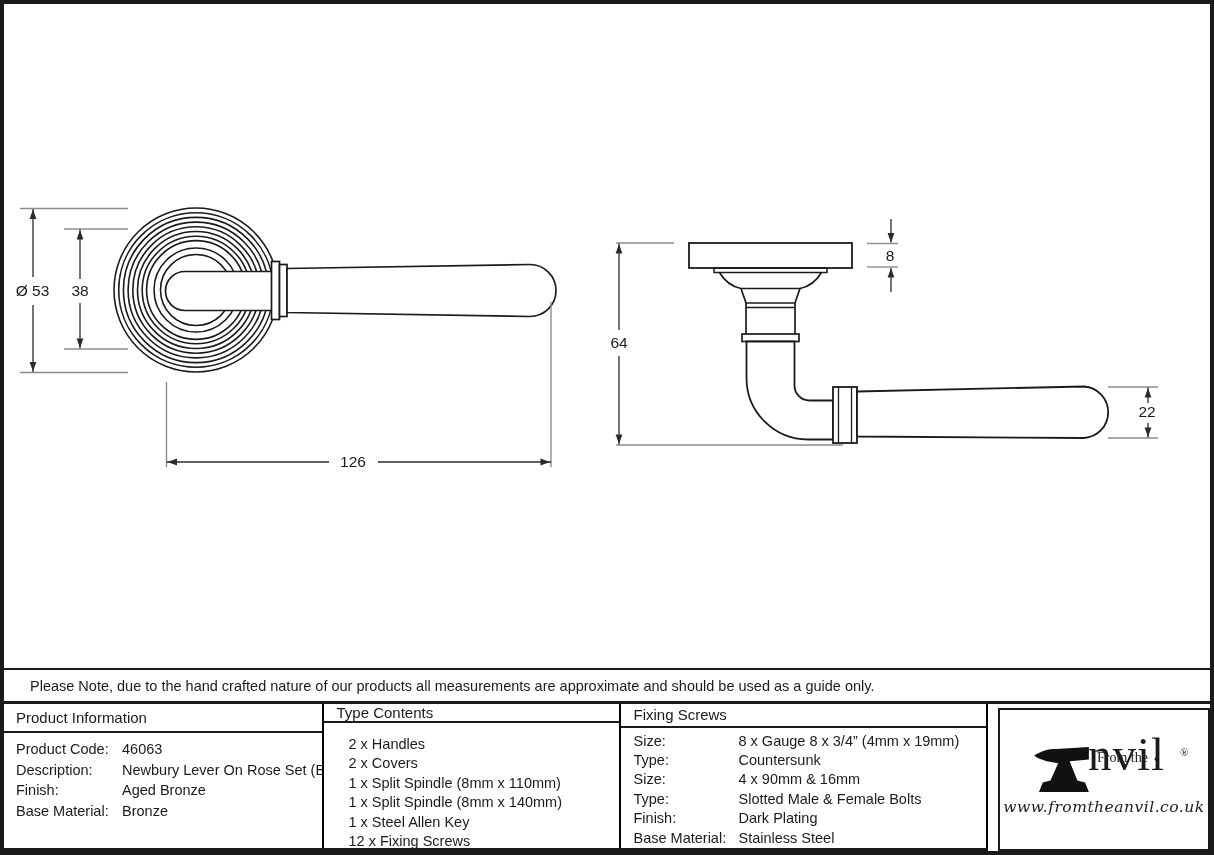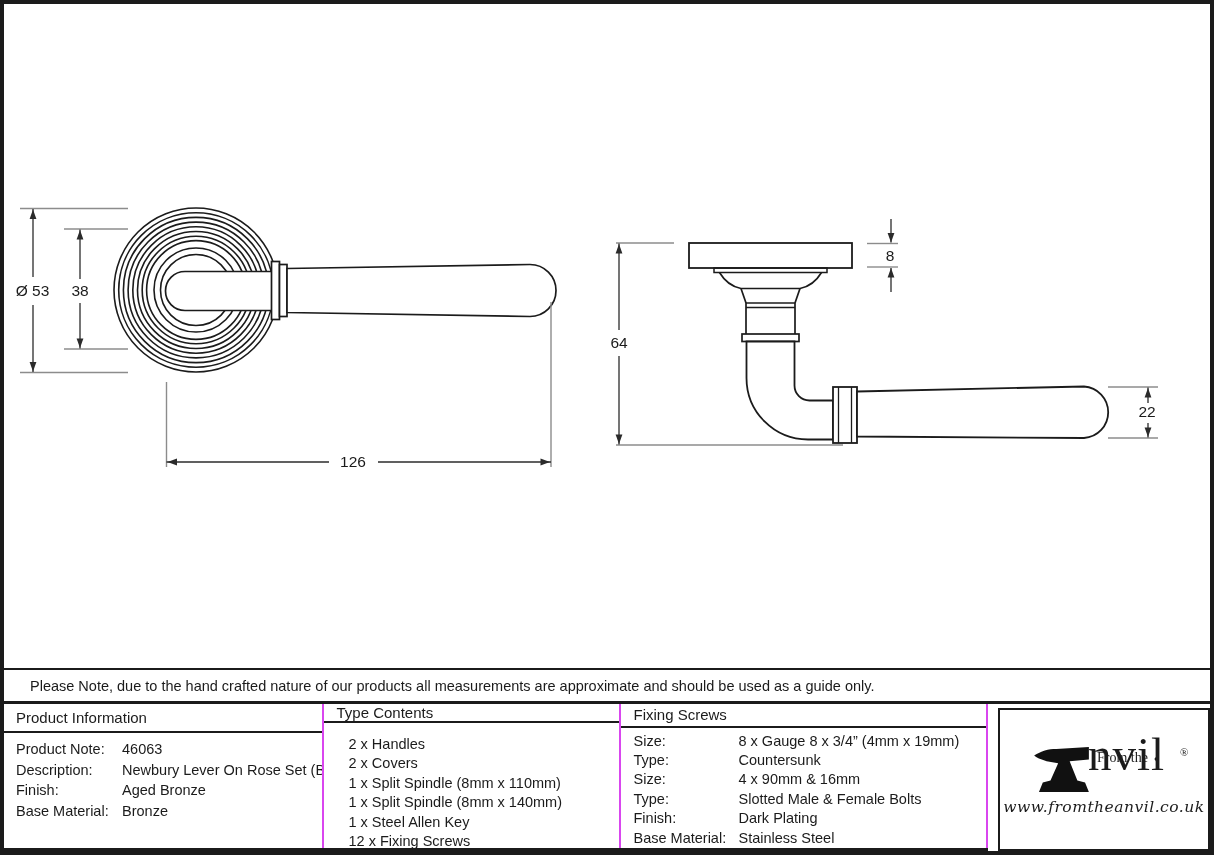--- a/index.html
+++ b/index.html
@@ -20,21 +20,21 @@
     position:absolute;left:0;top:664px;width:1206px;height:36px;
     border-top:2px solid #1b1b1b;border-bottom:3px solid #1b1b1b;
     box-sizing:border-box;display:flex;align-items:center;
     font-size:14.5px;padding-left:26px;
   }
   
   .spec-table{
     position:absolute;left:0;top:700px;width:984px;height:147px;
     display:flex;box-sizing:border-box;border-bottom:3px solid #1b1b1b;
   }
-  .spec-col{box-sizing:border-box;border-right:2px solid #d946ef;display:flex;flex-direction:column;overflow:hidden;}
+  .spec-col{box-sizing:border-box;border-right:2px solid #000000;display:flex;flex-direction:column;overflow:hidden;}
   .col-product{width:341px;}
   .col-pack{width:316px;}
   .col-fixing{width:390px;}
   .spec-header{
     height:29px;box-sizing:border-box;border-bottom:2px solid #1b1b1b;
     display:flex;align-items:center;padding-left:12px;font-size:15px;
   }
   .spec-body{flex:1;padding:6px 0 0 12px;font-size:14.5px;box-sizing:border-box;}
   .kv-row{display:flex;line-height:20.7px;white-space:nowrap;}
   .kv-row .k{width:106px;flex:0 0 106px;}
@@ -176,21 +176,21 @@
   <div class="note-bar">
     <span>Please Note, due to the hand crafted nature of our products all measurements are approximate and should be used as a guide only.</span>
   </div>
 
   <div class="spec-table">
 
     <div class="spec-col col-product">
       <div class="spec-header">Product Information</div>
       <div class="spec-body">
         <div class="kv-row">
-          <span class="k">Product Note:</span>
+          <span class="k">Product Code:</span>
           <span class="v">46063</span>
         </div>
         <div class="kv-row">
           <span class="k">Description:</span>
           <span class="v">Newbury Lever On Rose Set (Beehive)</span>
         </div>
         <div class="kv-row">
           <span class="k">Finish:</span>
           <span class="v">Aged Bronze</span>
         </div>

